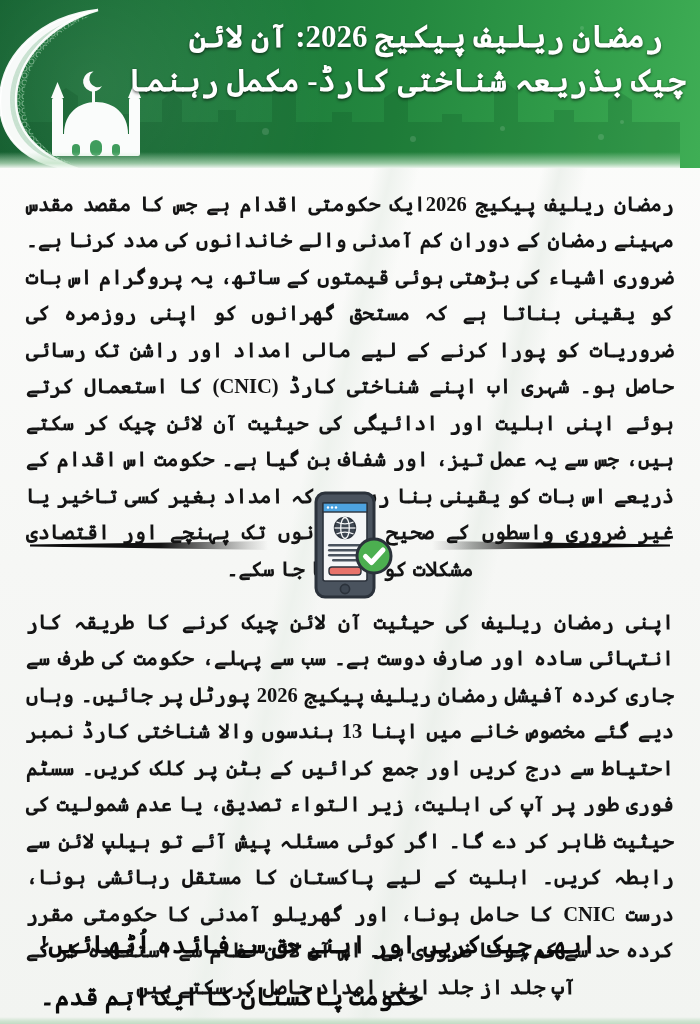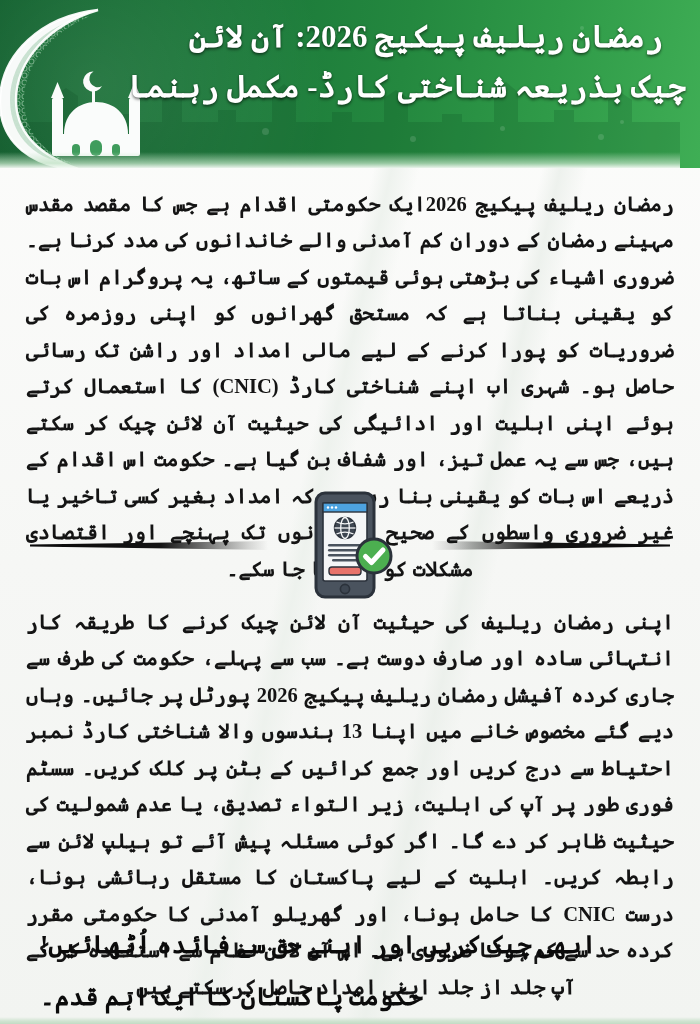--- a/index.html
+++ b/index.html
@@ -42,21 +42,21 @@
   #title-wrap{
     position:absolute;right:14px;top:16px;width:520px;
     text-align:center;line-height:1.35;
     color:#ffffff;
     font-weight:bold;
     font-size:31px;
     text-shadow:0 2px 3px rgba(0,0,0,.45), 0 0 2px rgba(0,0,0,.35);
     letter-spacing:.2px;
   }
   #title-wrap .tline{display:block;white-space:nowrap;}
-  #title-line-2{margin-top:8px;}
+  #title-line-2{margin-top:2px;}
 
   
   .body-col{
     position:absolute;left:26px;right:26px;
     text-align:justify;text-align-last:center;
     color:#141414;
     font-size:20.5px;
     line-height:1.78;
     font-weight:700;
     direction:rtl;

